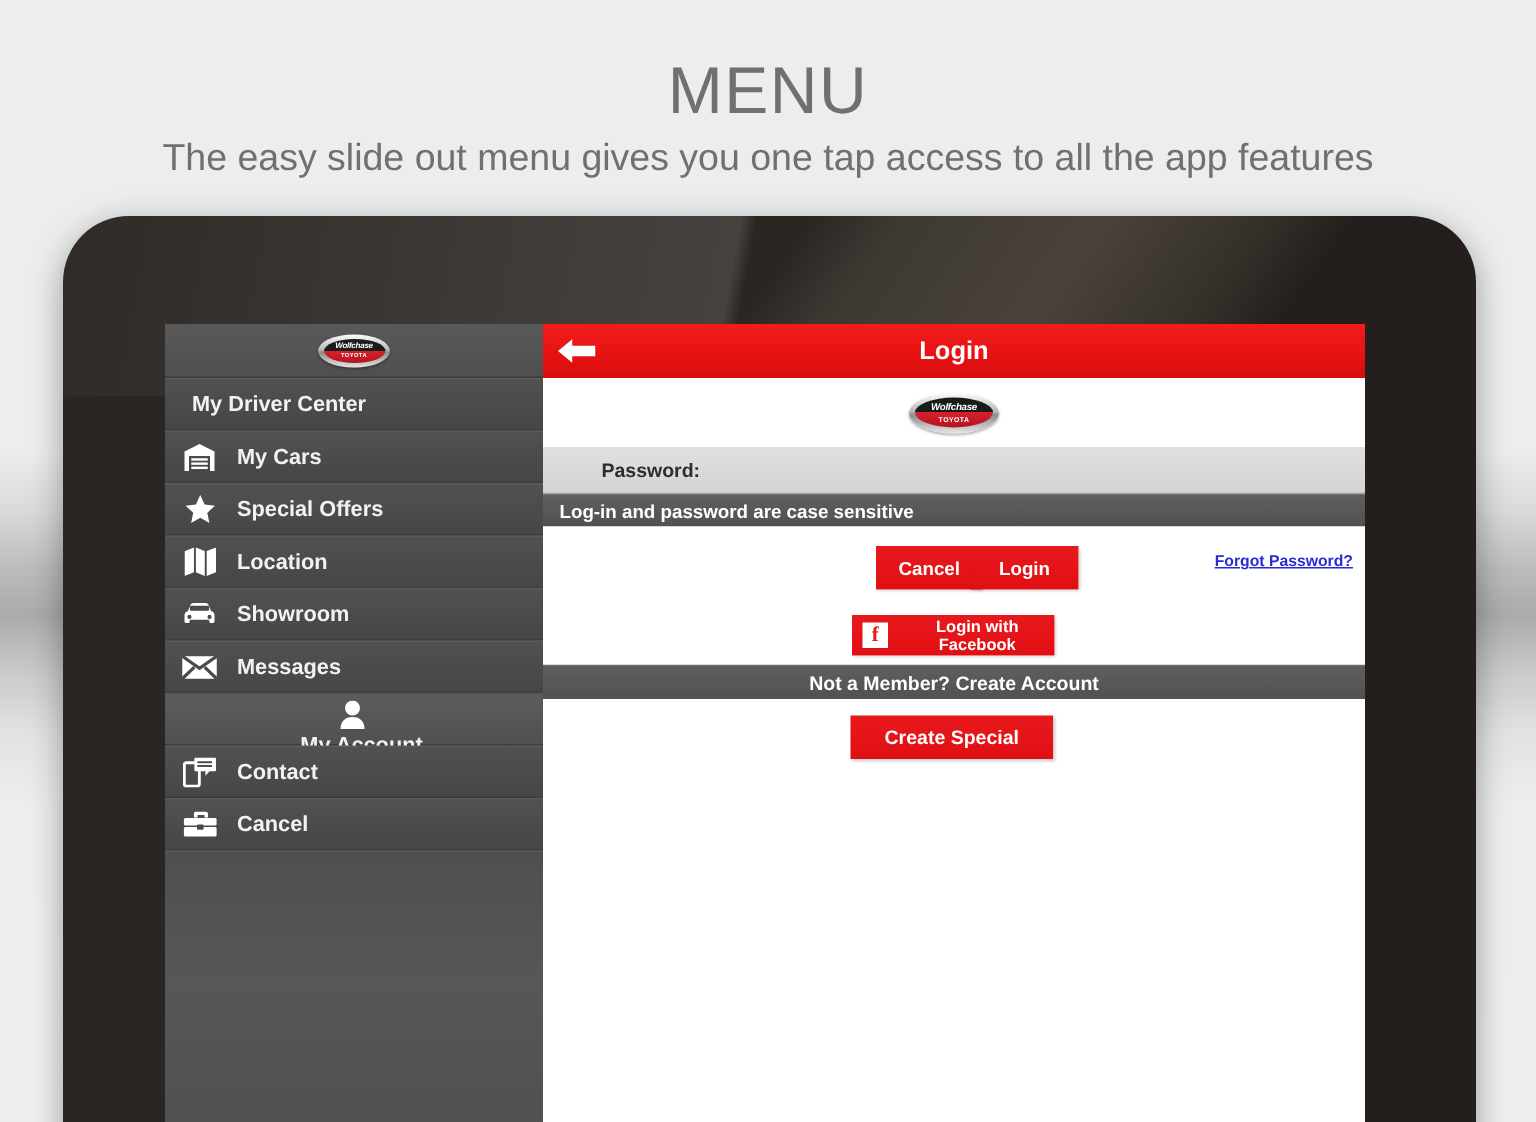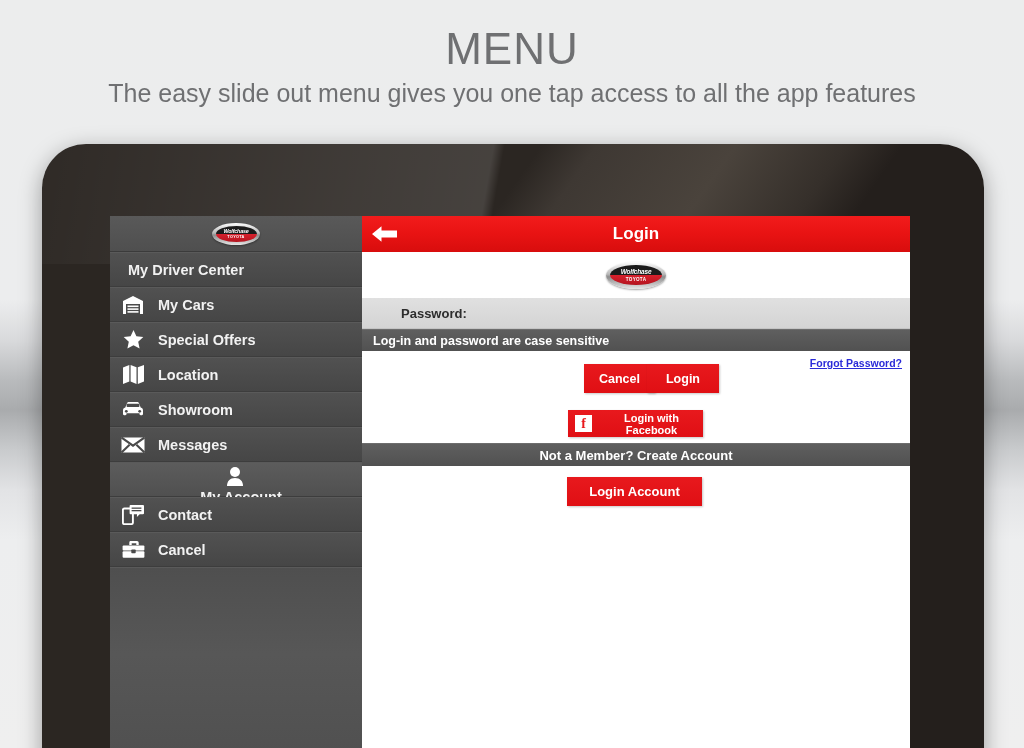--- a/index.html
+++ b/index.html
@@ -20,21 +20,21 @@
         #eceded 0px, #ecedee 300px,
         #d9dadc 340px, #b9bbbd 380px,
         #a9abad 410px, #c9cbcd 450px,
         #e2e3e5 490px, #edeeef 540px,
         #efefef 748px);
   }
 
   
   #heading {
     position: absolute;
-    top: 4px; left: 0; right: 0;
+    top: 16px; left: 0; right: 0;
     text-align: center;
     padding-top: 22px;
   }
   #title {
     font-size: 44px;
     color: #6f7072;
     letter-spacing: 1px;
     line-height: 1.05;
     font-weight: 400;
   }
@@ -261,21 +261,21 @@
     left: 189px; top: 13px;
     width: 71px; height: 29px; margin-left: 33px;
   }
   #login-btn {
     position: absolute;
     left: 285px; top: 13px;
     width: 72px; height: 29px;
   }
   #forgot-link {
     position: absolute;
-    right: 8px; top: 6px;
+    right: 8px; top: 17px;
     color: #2a2ad8;
     font-size: 10.5px;
     font-weight: bold;
     text-decoration: underline;
     cursor: pointer;
   }
   #fb-btn {
     position: absolute;
     left: 206px; top: 59px;
     width: 135px; height: 27px;
@@ -467,21 +467,21 @@
           <a id="forgot-link">Forgot Password?</a>
           <button class="btn" id="fb-btn">
             <span class="fb-glyph">f</span>
             <span id="fb-label">Login with Facebook</span>
           </button>
         </div>
 
         <div class="section-bar center">Not a Member?  Create Account</div>
 
         <div id="create-zone">
-          <button class="btn" id="create-btn">Login Account</button>
+          <button class="btn" id="create-btn">Create Special</button>
         </div>
 
         <div id="bottom-fill"></div>
       </div>
 
     </div>
   </div>
 </div>
 
 </body></html>

